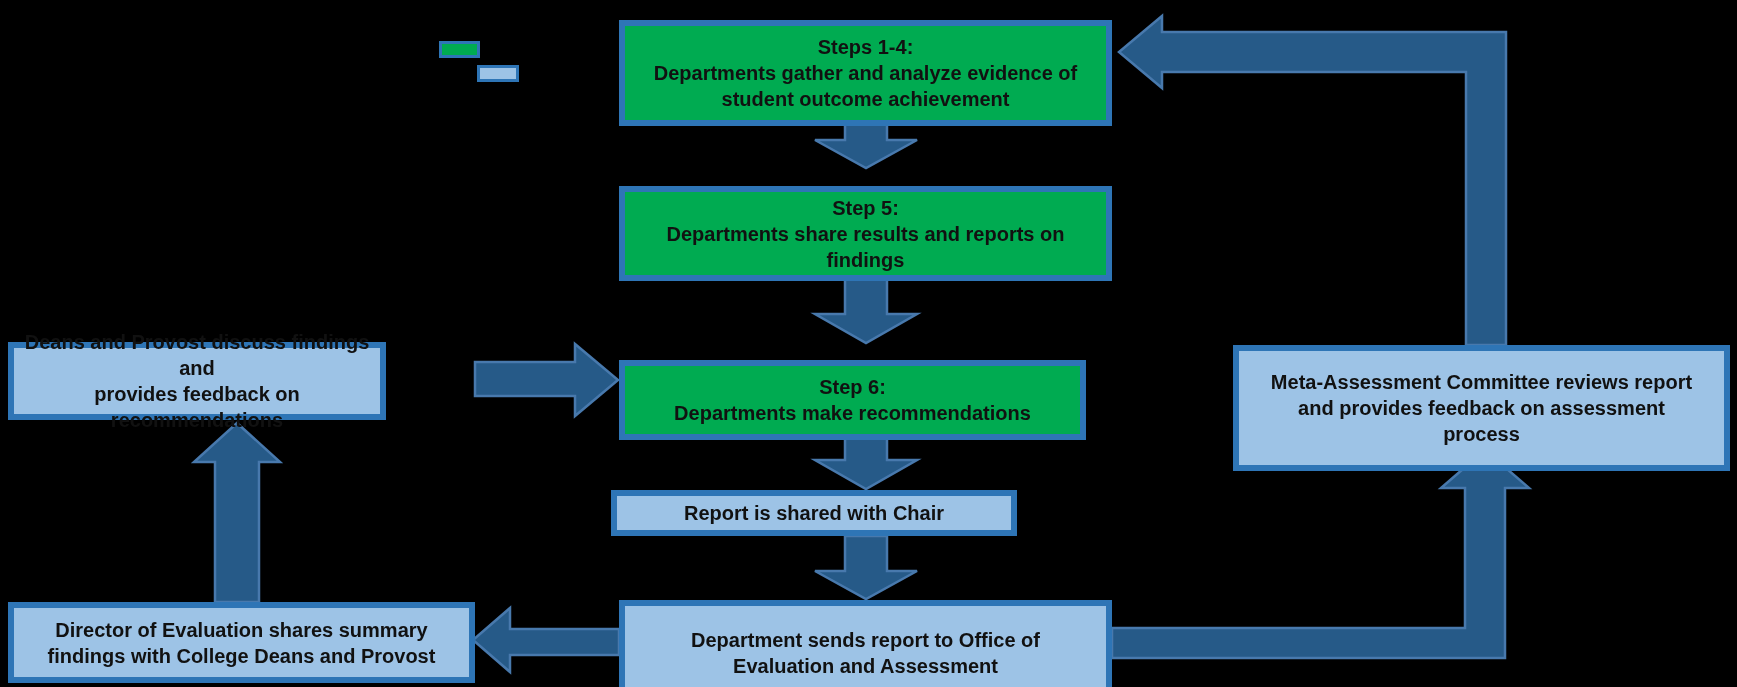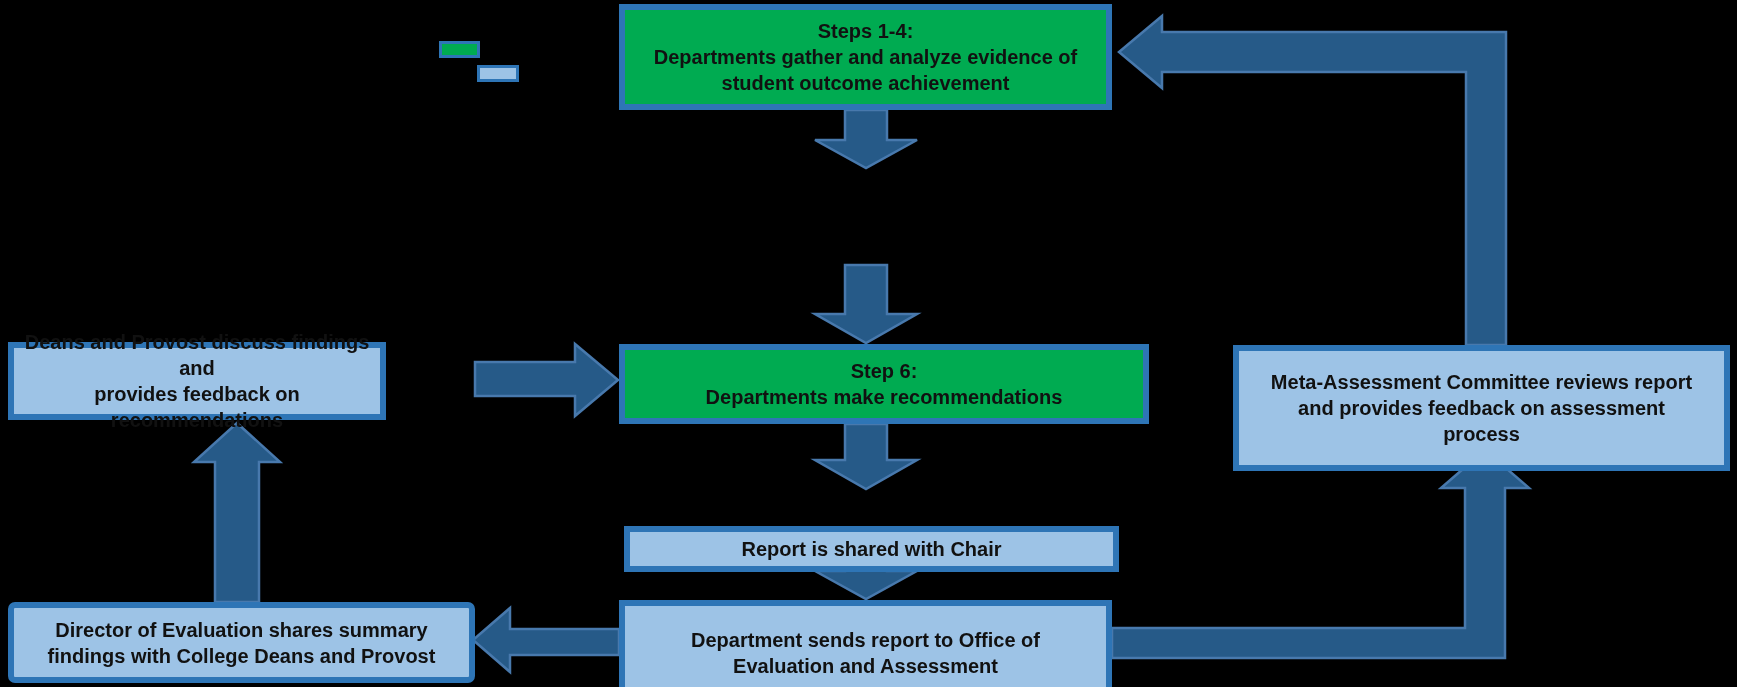--- a/index.html
+++ b/index.html
@@ -22,31 +22,31 @@
     box-sizing:border-box;
     border:6px solid var(--border-blue,#2E75B6);
     display:flex;align-items:center;justify-content:center;
     text-align:center;
     font-weight:bold;
     font-size:20px;line-height:1.3;
     color:var(--text,#111111);
     white-space:pre-line;
     padding:2px 8px;
   }
-  .box.green{background:var(--green,#00AB51);}
+  .box.green{background:var(--green,#00AB51);margin-top:16px;}
   .box.blue{background:var(--light-blue,#9DC3E6);}
   
   #box-steps-1-4   {left:619px; top:4px;   width:493px; height:106px;}
   #box-step-5      {left:619px; top:170px; width:493px; height:95px;}
-  #box-step-6      {left:619px; top:344px; width:530px; height:80px;}
-  #box-report-chair{left:624px; top:490px; width:495px; height:46px;margin-top:36px;}
+  #box-step-6      {left:619px; top:344px; width:467px; height:80px;}
+  #box-report-chair{left:611px; top:490px; width:406px; height:46px;}
   #box-dept-sends  {left:619px; top:600px; width:493px; height:106px;}
   
   #box-deans       {left:8px;   top:342px; width:378px; height:78px;}
-  #box-director    {left:8px;   top:602px; width:467px; height:81px;border-radius:7px;}
+  #box-director    {left:8px;   top:602px; width:467px; height:81px;}
   
   #box-meta        {left:1233px;top:345px; width:497px; height:126px;}
   
   .swatch{position:absolute;box-sizing:border-box;border:3px solid var(--border-blue,#2E75B6);}
   #swatch-green{left:439px;top:41px;width:41px;height:17px;background:var(--green,#00AB51);}
   #swatch-blue {left:477px;top:65px;width:42px;height:17px;background:var(--light-blue,#9DC3E6);}
 </style>
 </head>
 <body>
 
@@ -70,20 +70,23 @@
     <polygon points="1506,345 1506,32 1162,32 1162,16 1119,52 1162,88 1162,72 1466,72 1466,345"></polygon>
   </svg>
 
   <div class="swatch" id="swatch-green"></div>
   <div class="swatch" id="swatch-blue"></div>
 
   <div class="box green" id="box-steps-1-4">Steps 1-4:
 Departments gather and analyze evidence of
 student outcome achievement</div>
 
+  <div class="box green" id="box-step-5">Step 5:
+Departments share results and reports on
+findings</div>
 
   <div class="box green" id="box-step-6">Step 6:
 Departments make recommendations</div>
 
   <div class="box blue" id="box-report-chair">Report is shared with Chair</div>
 
   <div class="box blue" id="box-dept-sends">Department sends report to Office of
 Evaluation and Assessment</div>
 
   <div class="box blue" id="box-deans">Deans and Provost discuss findings and

